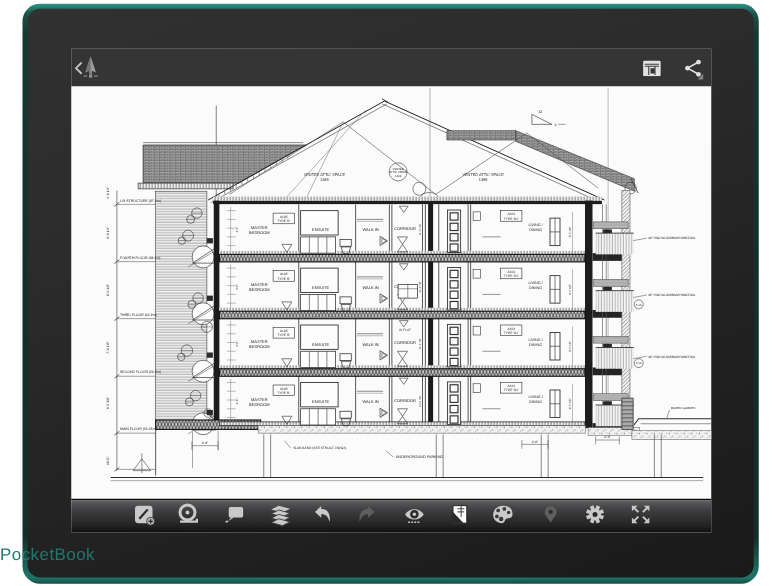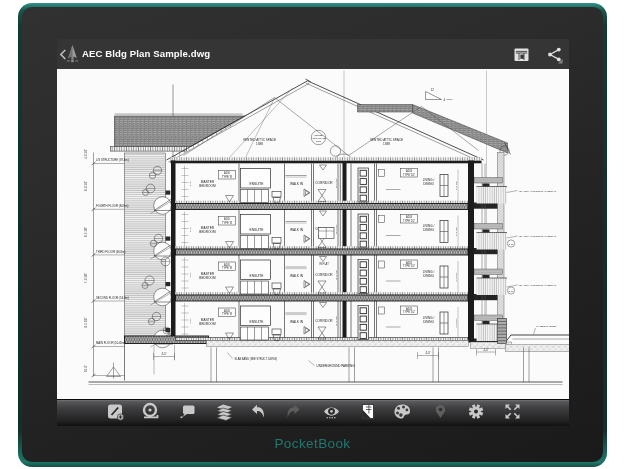--- a/index.html
+++ b/index.html
@@ -24,21 +24,20 @@
     </svg>
 
     <svg class="abs" style="left:9.5px;top:6px;" width="13" height="18" viewBox="0 0 13 18">
       <path d="M6.5 0 L10.8 13 L7.5 11.6 L7.5 14 L5.5 14 L5.5 11.6 L2.2 13 Z" fill="#9b9b9d"></path>
       <path d="M6.5 0 L6.5 14 L5.5 14 L5.5 11.6 L2.2 13 Z" fill="#737375"></path>
       <rect x="0.8" y="15.2" width="3" height="1.4" fill="#6f6f71"></rect>
       <rect x="9.2" y="15.2" width="3" height="1.4" fill="#6f6f71"></rect>
       <rect x="5.2" y="14.4" width="2.6" height="2.8" fill="#8d8d8f"></rect>
     </svg>
 
-    <div class="abs" style="left:25.5px;top:9px;font-size:9.6px;font-weight:bold;color:#fdfdfd;letter-spacing:0.1px;">AEC Bldg Plan Sample.dwg</div>
 
     <svg class="abs" style="left:457.5px;top:8.5px;" width="15" height="13.5" viewBox="0 0 15 13.5">
       <rect x="0.5" y="0.5" width="14" height="12.5" rx="1" fill="#e2e2e2"></rect>
       <path d="M1.8 3.4 H13.2 M1.8 5 H13.2" stroke="#3d3d3e" stroke-width="0.9"></path>
       <path d="M5 5 V12 M10 5 V12" stroke="#3d3d3e" stroke-width="0.9"></path>
       <rect x="6.4" y="6.6" width="3.4" height="4.2" fill="#353536"></rect>
     </svg>
 
     <svg class="abs" style="left:490px;top:8px;" width="15" height="15" viewBox="0 0 15 15">
       <circle cx="11.8" cy="2.6" r="1.9" fill="#e0e0e0"></circle>
@@ -849,13 +848,13 @@
         </g>
 
 <g>
 <path d="M448.5 9.0 V4.5 H453.0 L448.5 9.0 M458.0 4.5 H462.5 V9.0 L458.0 4.5 M448.5 14.0 V18.5 H453.0 L448.5 14.0 M458.0 18.5 H462.5 V14.0 L458.0 18.5" fill="#c9c9c9"></path>
 <path d="M449.7 5.7 L453.7 9.7 M461.3 5.7 L457.3 9.7 M449.7 17.3 L453.7 13.3 M461.3 17.3 L457.3 13.3" stroke="#c9c9c9" stroke-width="1.6"></path>
 </g>
     </svg>
   </div>
 </div>
 
-<div class="abs" style="left:0px;top:436px;width:625px;text-align:center;font-size:13.5px;color:#1f776e;letter-spacing:0.4px;">PocketBook</div>
+<div class="abs" style="left:0px;top:436px;width:625px;font-size:13.5px;color:#1f776e;letter-spacing:0.4px;">PocketBook</div>
 
 </body></html>

